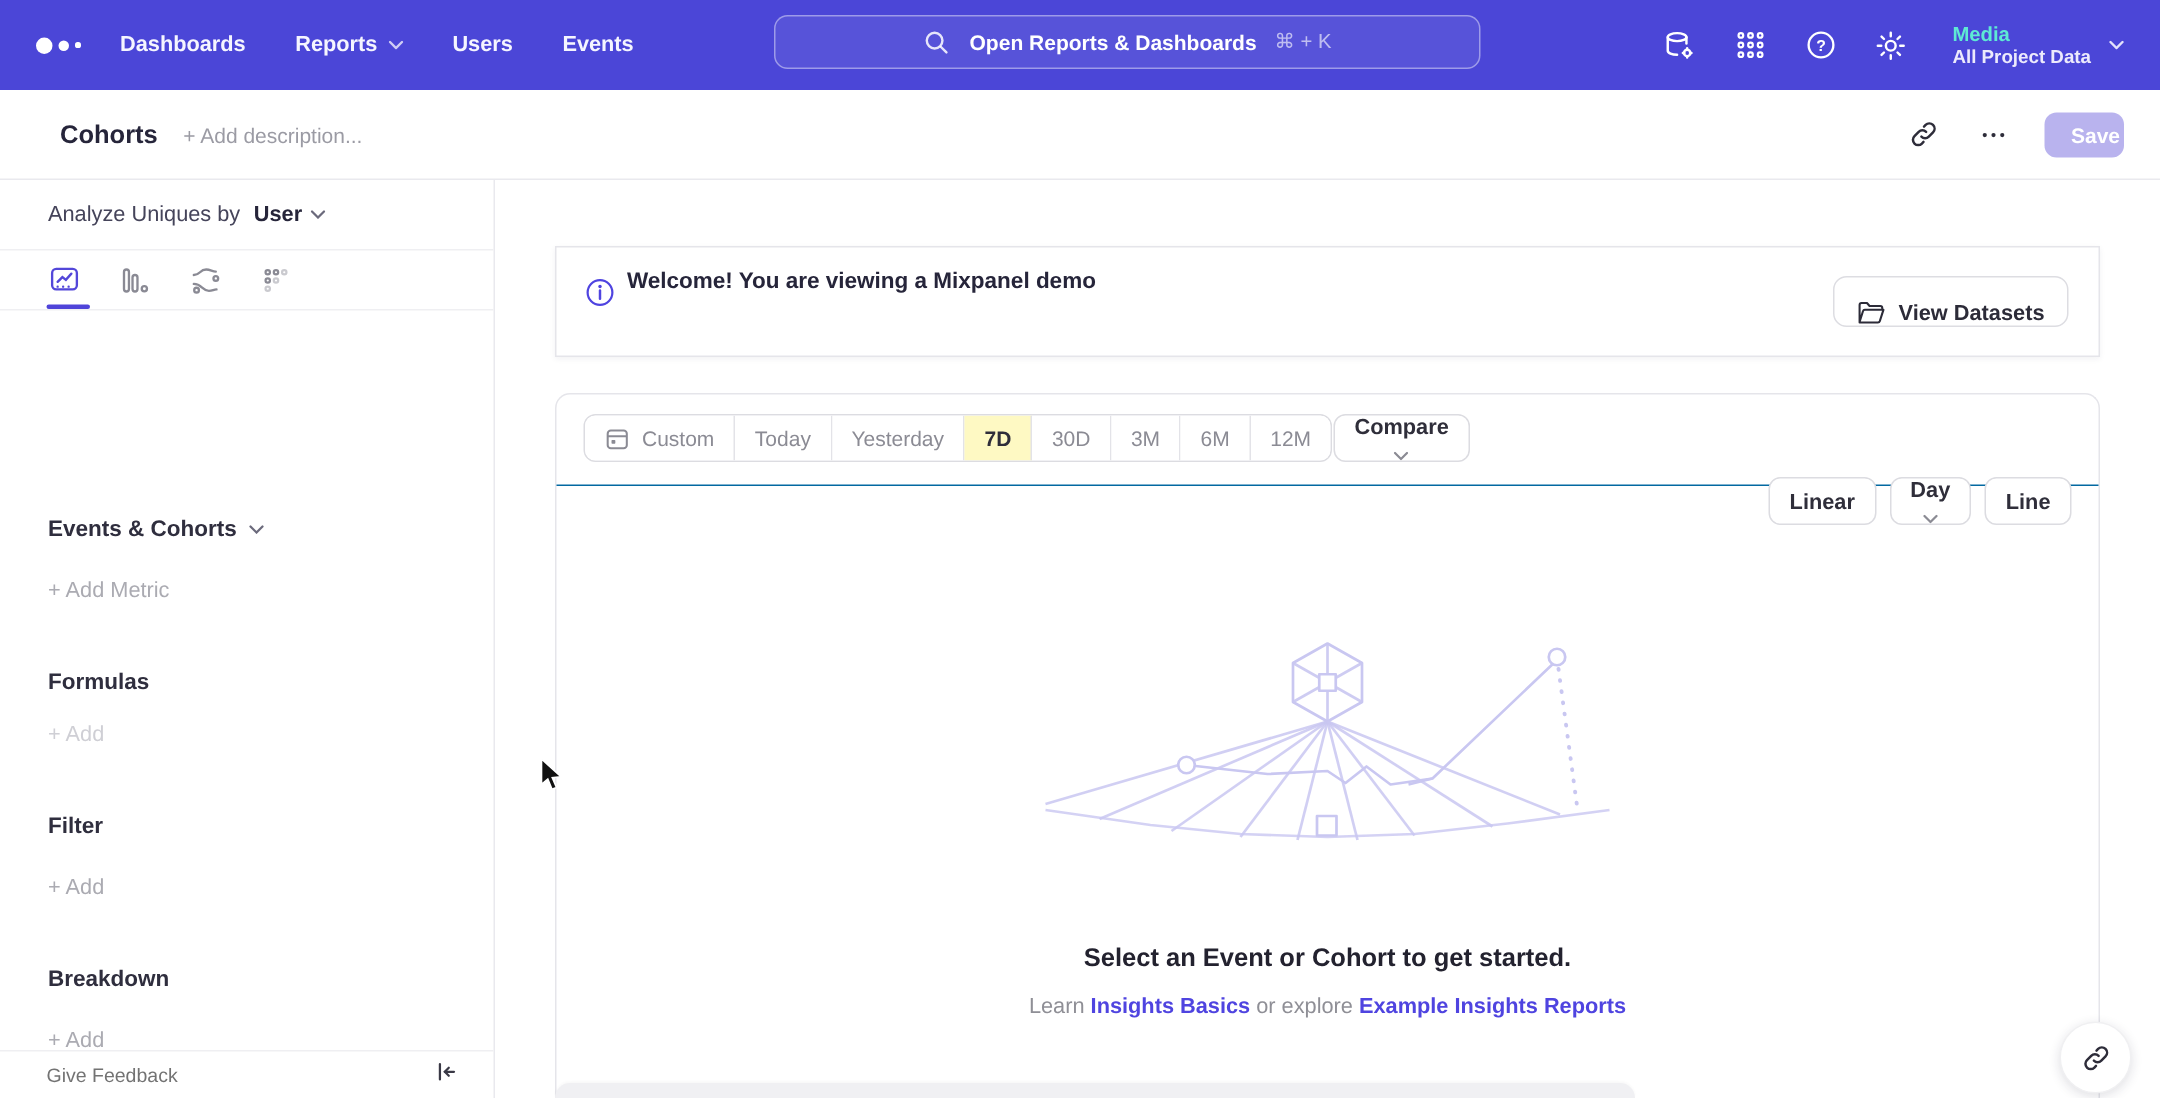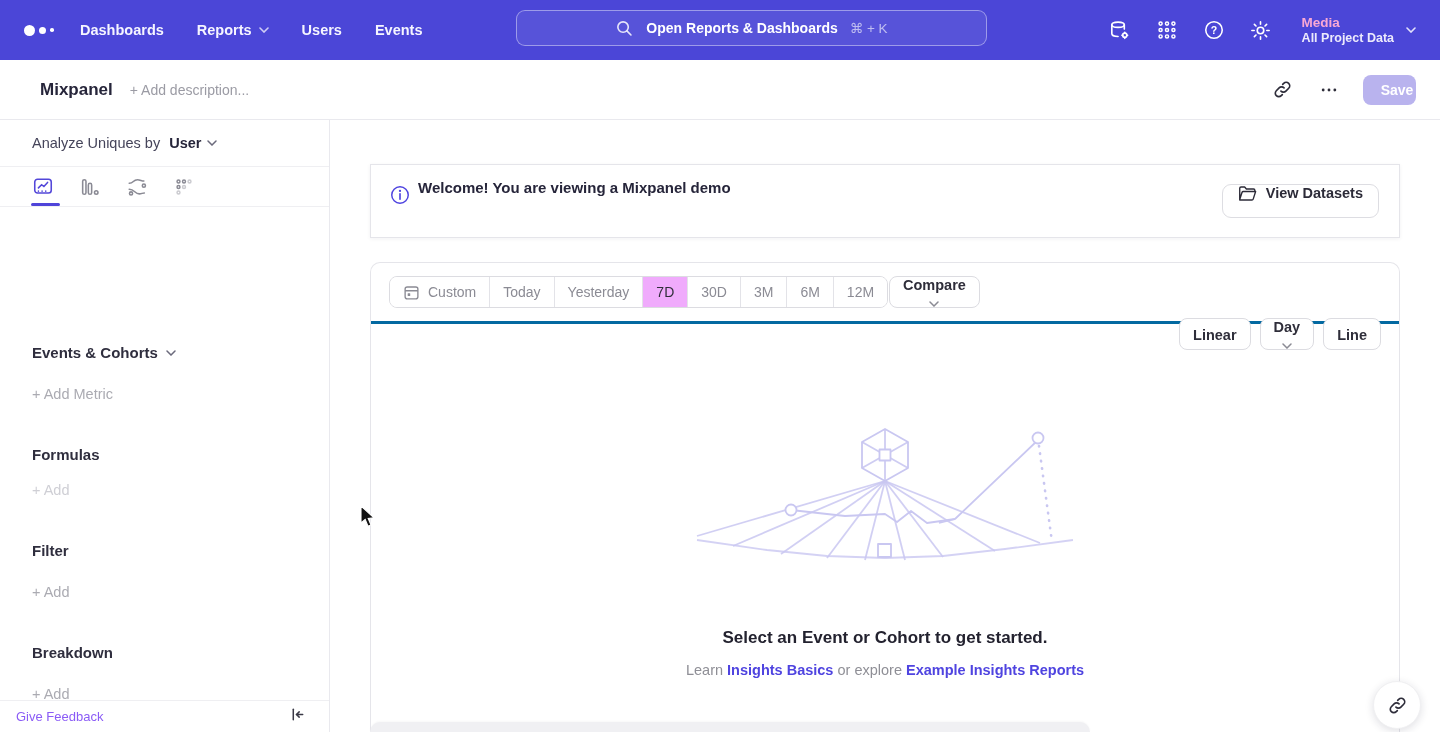--- a/index.html
+++ b/index.html
@@ -16,21 +16,21 @@
   .nav-items { display:flex; align-items:center; gap:33px; margin-left:14px; }
   .nav-item { color:#f5f5ff; font-size:14.5px; font-weight:600; display:flex; align-items:center; gap:7px; cursor:default; }
   .chev { width:10px; height:6px; }
   .nav-item .chev { color:#cfcdf5; }
   .searchbar { position:absolute; left:516px; top:10px; width:471px; height:36px; border:1px solid rgba(255,255,255,0.42); background:rgba(255,255,255,0.07); border-radius:9px; display:flex; align-items:center; justify-content:center; gap:12px; }
   .searchbar .s-label { color:#ffffff; font-size:14px; font-weight:600; }
   .searchbar .s-short { color:rgba(255,255,255,0.62); font-size:13.5px; }
   .topnav-right { position:absolute; right:24px; top:0; height:60px; display:flex; align-items:center; gap:23px; }
   .tn-icon { width:24px; height:24px; display:flex; align-items:center; justify-content:center; }
   .project { display:flex; align-items:center; gap:12px; margin-left:6px; }
-  .project .p-name { color:#f9a8d4; font-size:13.5px; font-weight:700; line-height:17px; }
+  .project .p-name { color:#5eead4; font-size:13.5px; font-weight:700; line-height:17px; }
   .project .p-scope { color:#eceafc; font-size:12.5px; font-weight:600; line-height:15px; }
   .project .chev { color:#e3e1fb; }
 
   
   .rheader { position:absolute; left:0; top:60px; width:1440px; height:60px; background:#fff; border-bottom:1px solid #e9e9ee; display:flex; align-items:center; }
   .rtitle { margin-left:40px; font-size:17px; font-weight:700; color:#26253a; }
   .rdesc { margin-left:17px; font-size:14px; color:#9b9ba4; }
   .rheader-right { position:absolute; right:24px; display:flex; align-items:center; gap:21px; }
   .icon-btn { width:26px; height:26px; display:flex; align-items:center; justify-content:center; cursor:default; }
   .save-btn { width:53px; height:30px; border:none; border-radius:8px; background:#b9b3ee; color:#fff; font-size:14px; font-weight:700; font-family:inherit;padding-left:15px; }
@@ -39,36 +39,36 @@
   .sidebar { position:absolute; left:0; top:120px; width:330px; height:612px; background:#fff; border-right:1px solid #e9e9ee; }
   .analyze-row { height:47px; display:flex; align-items:center; padding:0 32px; border-bottom:1px solid #efeff2; font-size:14.5px; color:#45445a; gap:6px; }
   .analyze-row b { color:#26253a; font-weight:700; margin-left:3px; }
   .analyze-row .chev { color:#6b6a7c; }
   .tabs-row { position:relative; height:40px; display:flex; align-items:center; gap:25px; padding:0 0 0 32px; border-bottom:1px solid #efeff2; }
   .tab { width:22px; height:22px; display:flex; align-items:center; justify-content:center; }
   .tab-underline { position:absolute; left:31px; bottom:0; width:29px; height:3px; border-radius:2px; background:#4f44d9; }
   .sb-label { position:absolute; left:32px; font-size:15px; font-weight:700; color:#2f2e3e; display:flex; align-items:center; gap:8px; }
   .sb-add { position:absolute; left:32px; font-size:14.5px; }
   .sb-foot { position:absolute; left:0; bottom:0; width:100%; height:32px; border-top:1px solid #efeff2; display:flex; align-items:center; justify-content:space-between; padding:0 24px 0 16px; }
-  .feedback { font-size:13px; color:#8b5cf6; }
+  .feedback { font-size:13px; color:#737373;margin-left:15px; }
 
   
   .main { position:absolute; left:330px; top:120px; width:1110px; height:612px; background:#fff; }
   .banner { position:absolute; left:40px; top:44px; width:1030px; height:74px; background:#fff; border:1px solid #e5e5ea; border-radius:0; box-shadow:0 1px 4px rgba(40,40,70,0.06); }
   .banner .info-ic { position:absolute; left:18px; top:19px; }
   .banner .b-title { position:absolute; left:47px; top:14px; font-size:15px; font-weight:700; color:#26253a; }
   .banner .b-sub { position:absolute; left:47px; top:37px; font-size:14px; color:#7e7e88; }
-  .view-ds-btn { position:absolute; right:20px; top:19px; height:34px; display:flex; align-items:flex-start; gap:9px; padding:0 15px; border:1px solid #dddde2; border-radius:9px; background:#fff; font-size:14.5px; font-weight:600; color:#2c2b38; font-family:inherit; }
+  .view-ds-btn { position:absolute; right:20px; top:19px; height:34px; display:flex; align-items:flex-end; gap:9px; padding:0 15px; border:1px solid #dddde2; border-radius:9px; background:#fff; font-size:14.5px; font-weight:600; color:#2c2b38; font-family:inherit; }
 
   .chart-card { position:absolute; left:40px; top:142px; width:1030px; height:480px; background:#fff; border:1px solid #e5e5ea; border-bottom:none; border-radius:10px 10px 0 0; }
-  .toolbar { position:absolute; left:0; top:0; width:100%; height:61px; border-bottom:3px solid #0369a1; }
+  .toolbar { position:absolute; left:0; top:0; width:100%; height:61px; border-bottom:1px solid #0369a1; }
   .seg { position:absolute; left:18px; top:13px; height:32px; display:flex; border:1px solid #dcdce1; border-radius:8px; overflow:hidden; background:#fff; }
   .seg-item { display:flex; align-items:center; gap:8px; padding:0 13px; font-size:14px; color:#8b8b94; border-right:1px solid #e3e3e8; background:#fff; cursor:default; white-space:nowrap; }
   .seg-item:last-child { border-right:none; }
-  .seg-item.selected { background:#f0abfc; color:#2f2e3a; font-weight:400; }
+  .seg-item.selected { background:#fef9c3; color:#2f2e3a; font-weight:700; }
   .tb-btn { height:32px; display:flex; align-items:center; gap:8px; padding:0 13px; border:1px solid #dcdce1; border-radius:8px; background:#fff; font-size:14.5px; font-weight:600; color:#2f2e3a; font-family:inherit;flex-direction:column; }
   .tb-btn .chev { color:#8b8b94; }
   .compare { position:absolute; left:518px; top:13px; }
   .tb-right { position:absolute; right:18px; top:13px; display:flex; gap:9px;margin-top:42px; }
 
   .empty { position:absolute; left:0; top:61px; width:100%; text-align:center; }
   .illus { margin-top:100px; }
   .empty-title { margin-top:48px; font-size:17px; font-weight:700; color:#23222f; }
   .empty-sub { margin-top:14px; font-size:14.5px; color:#8f8f96; }
   .empty-sub a { color:#4f44e0; font-weight:600; text-decoration:none; }
@@ -156,21 +156,21 @@
           <div class="p-scope">All Project Data</div>
         </div>
         <svg class="chev" viewBox="0 0 10 6">
             <path d="M1 1l4 4 4-4" fill="none" stroke="currentColor" stroke-width="1.6" stroke-linecap="round"></path>
           </svg>
       </div>
     </div>
   </div>
 
   <div class="rheader">
-    <span class="rtitle">Mixpanel</span>
+    <span class="rtitle">Cohorts</span>
     <span class="rdesc">+ Add description...</span>
     <div class="rheader-right">
       <span class="icon-btn">
         <svg width="21" height="21" viewBox="0 0 24 24" fill="none" stroke="#2e2d3a" stroke-width="1.9" stroke-linecap="round">
           <path d="M10.2 13.8a4 4 0 005.66 0l3.2-3.2a4 4 0 00-5.66-5.66l-1.2 1.2"></path>
           <path d="M13.8 10.2a4 4 0 00-5.66 0l-3.2 3.2a4 4 0 005.66 5.66l1.2-1.2"></path>
         </svg>
       </span>
       <span class="icon-btn">
         <svg width="20" height="20" viewBox="0 0 24 24" fill="#2e2d3a">

